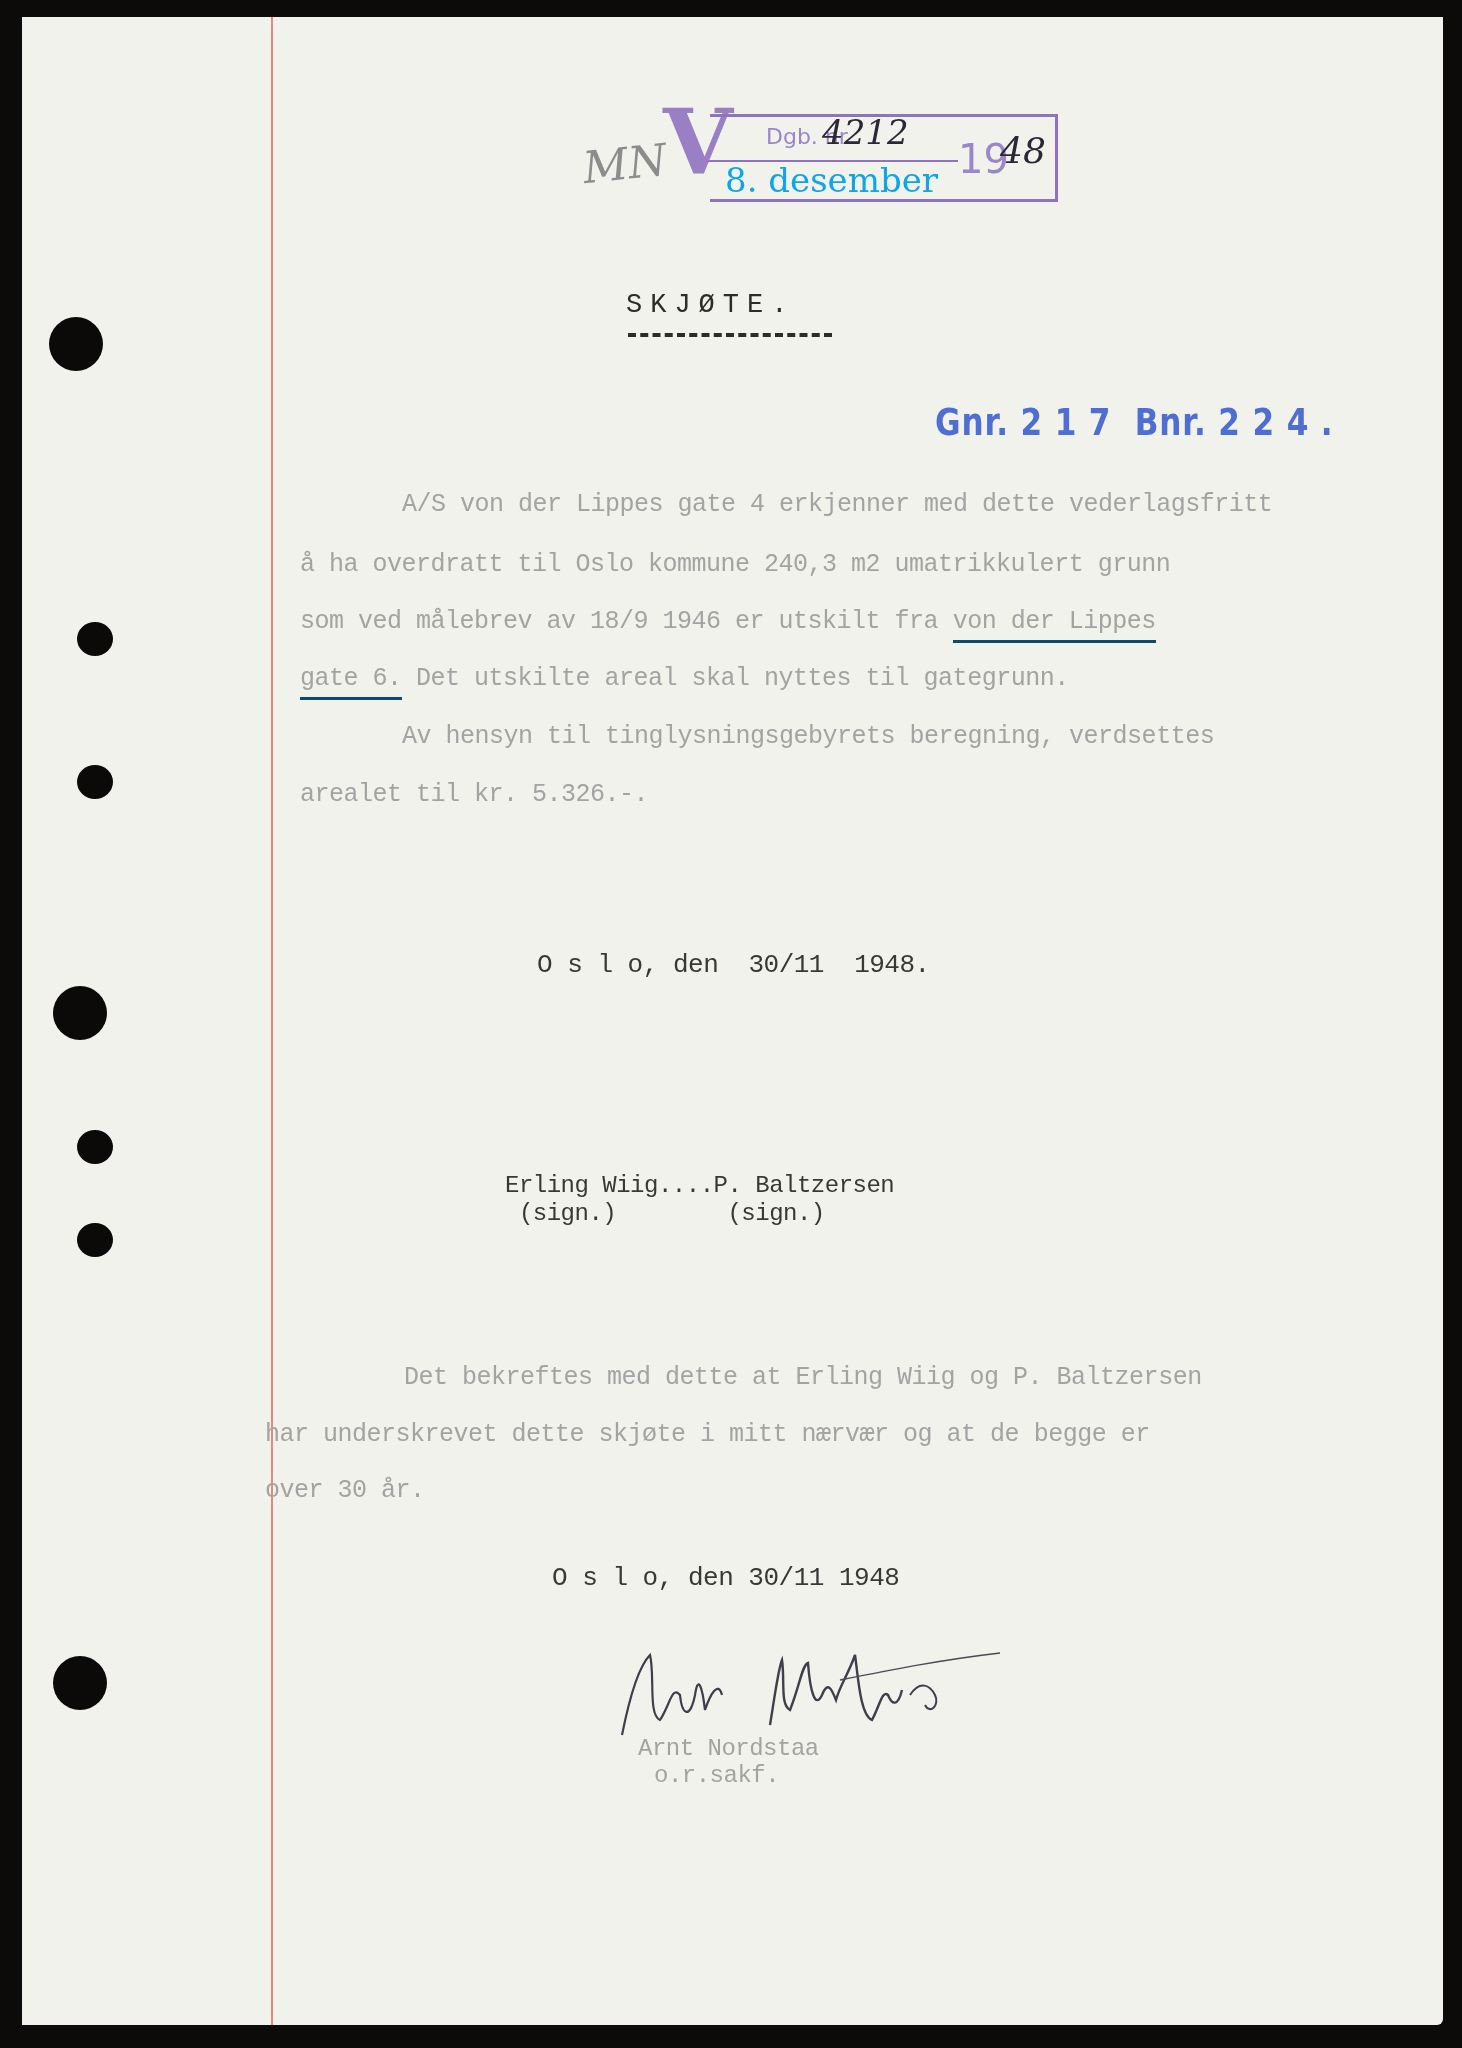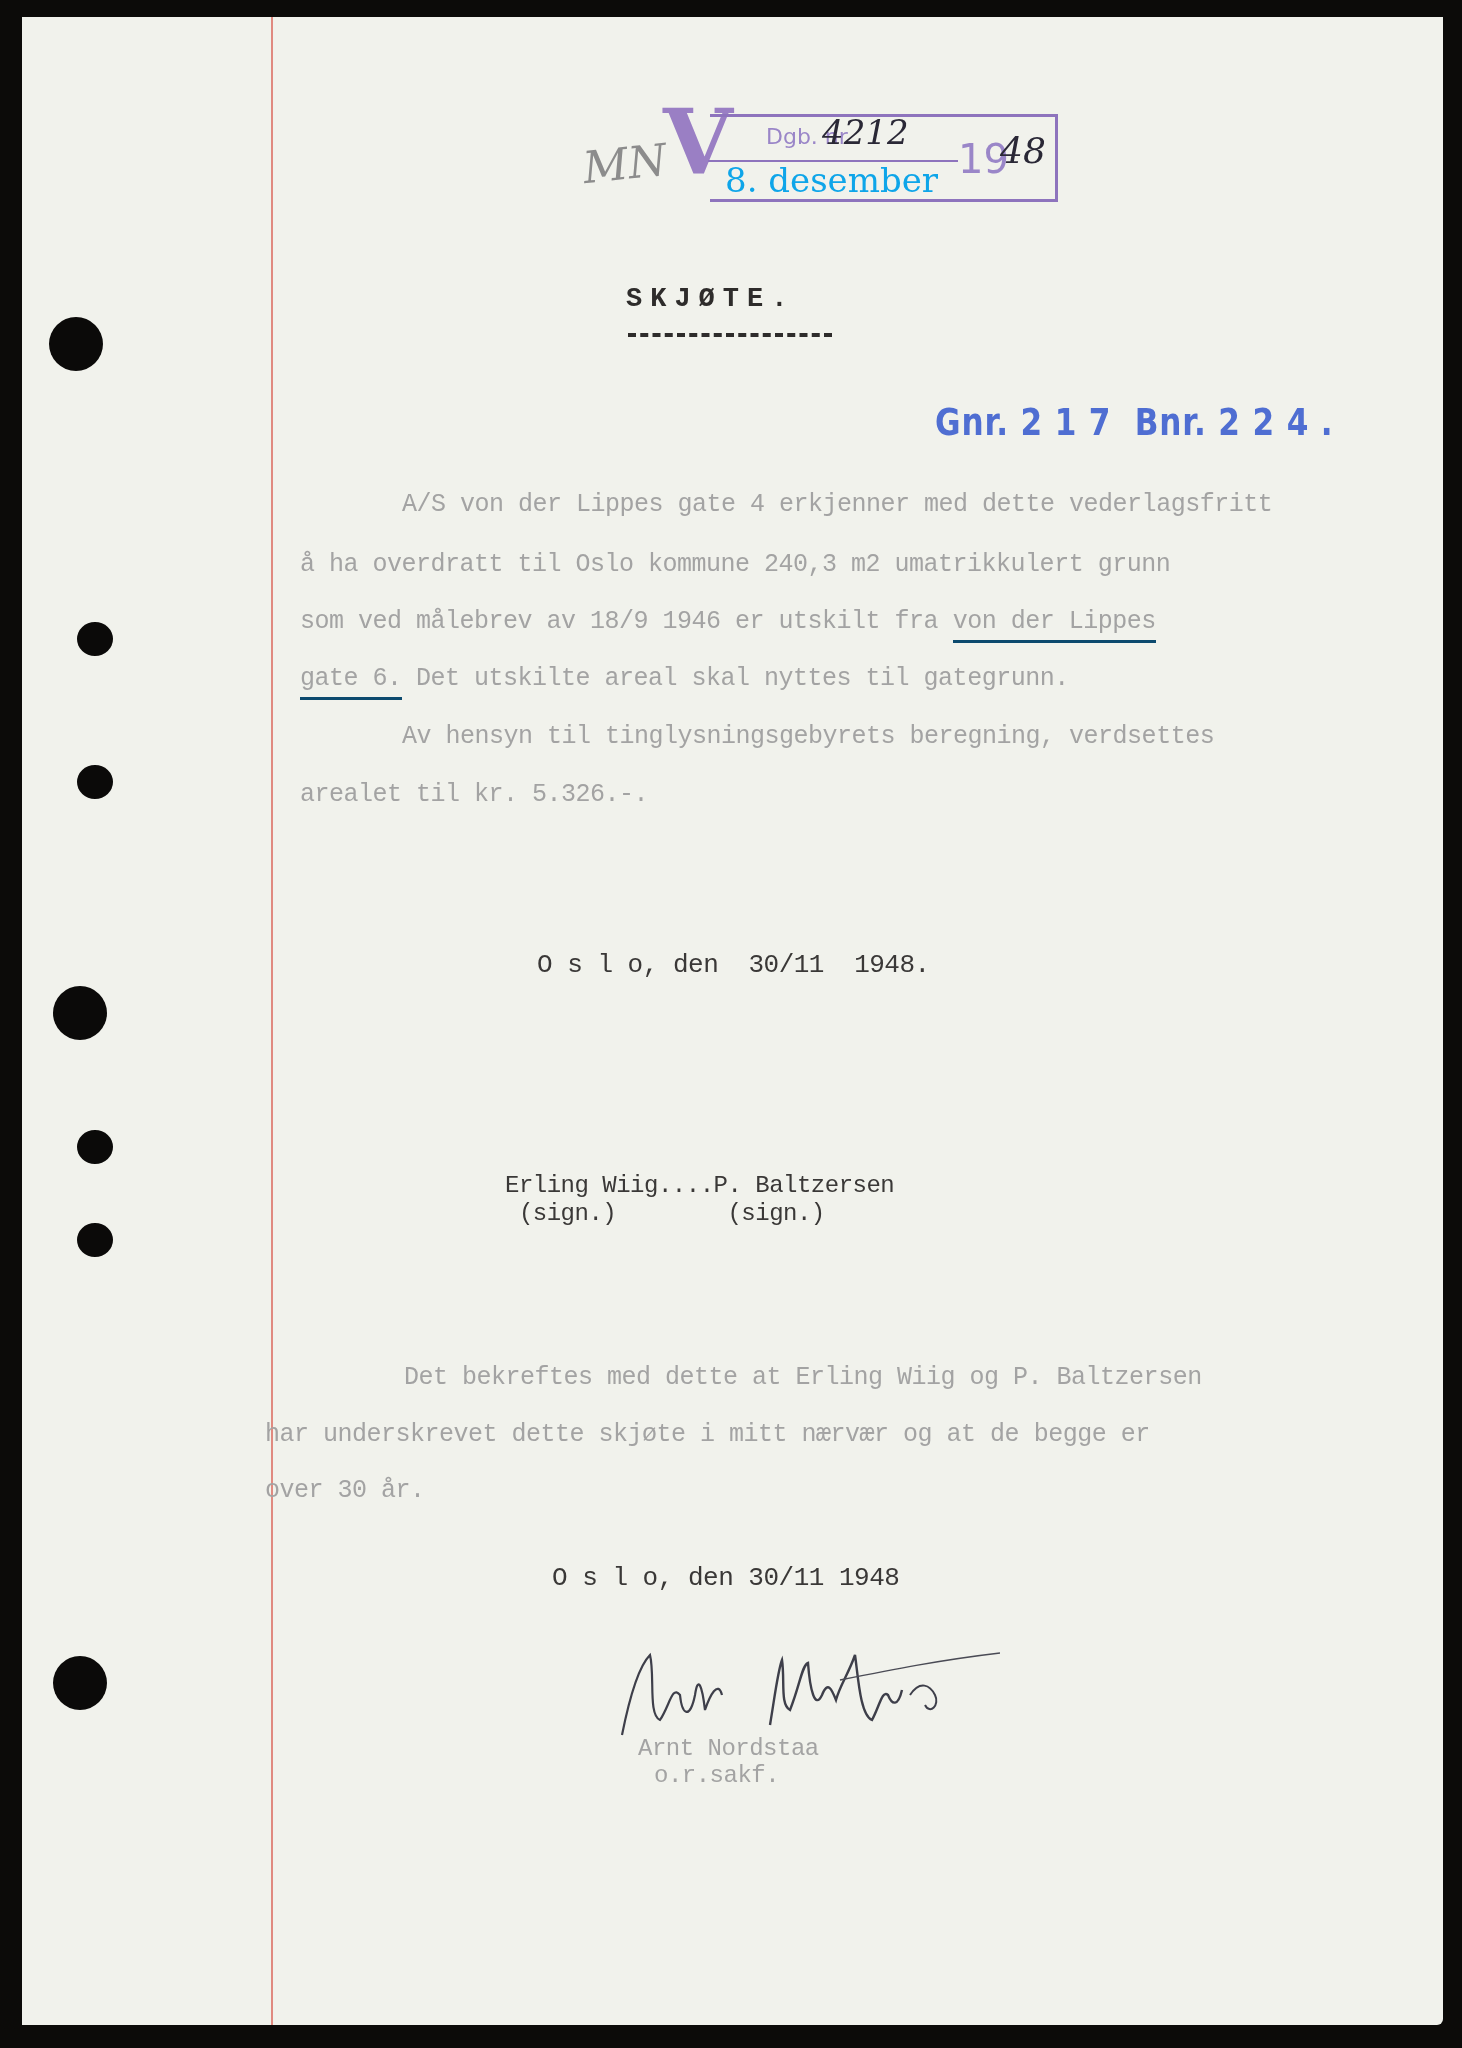--- a/index.html
+++ b/index.html
@@ -149,23 +149,23 @@
       color: #4f6ed2;
       white-space: pre;
       letter-spacing: 1px;
       transform: scaleX(0.82);
       transform-origin: left center;
     }
 
     .title {
       position: absolute;
       left: 626px;
-      top: 284px;
+      top: 290px;
       font-family: "Liberation Mono", monospace;
-      font-weight: bold;
+      font-weight: normal;
       font-size: 27px;
       color: #2e2c2b;
       letter-spacing: 8px;
     }
     .title-rule {
       position: absolute;
       left: 628px;
       top: 333px;
       width: 204px;
       height: 0;

